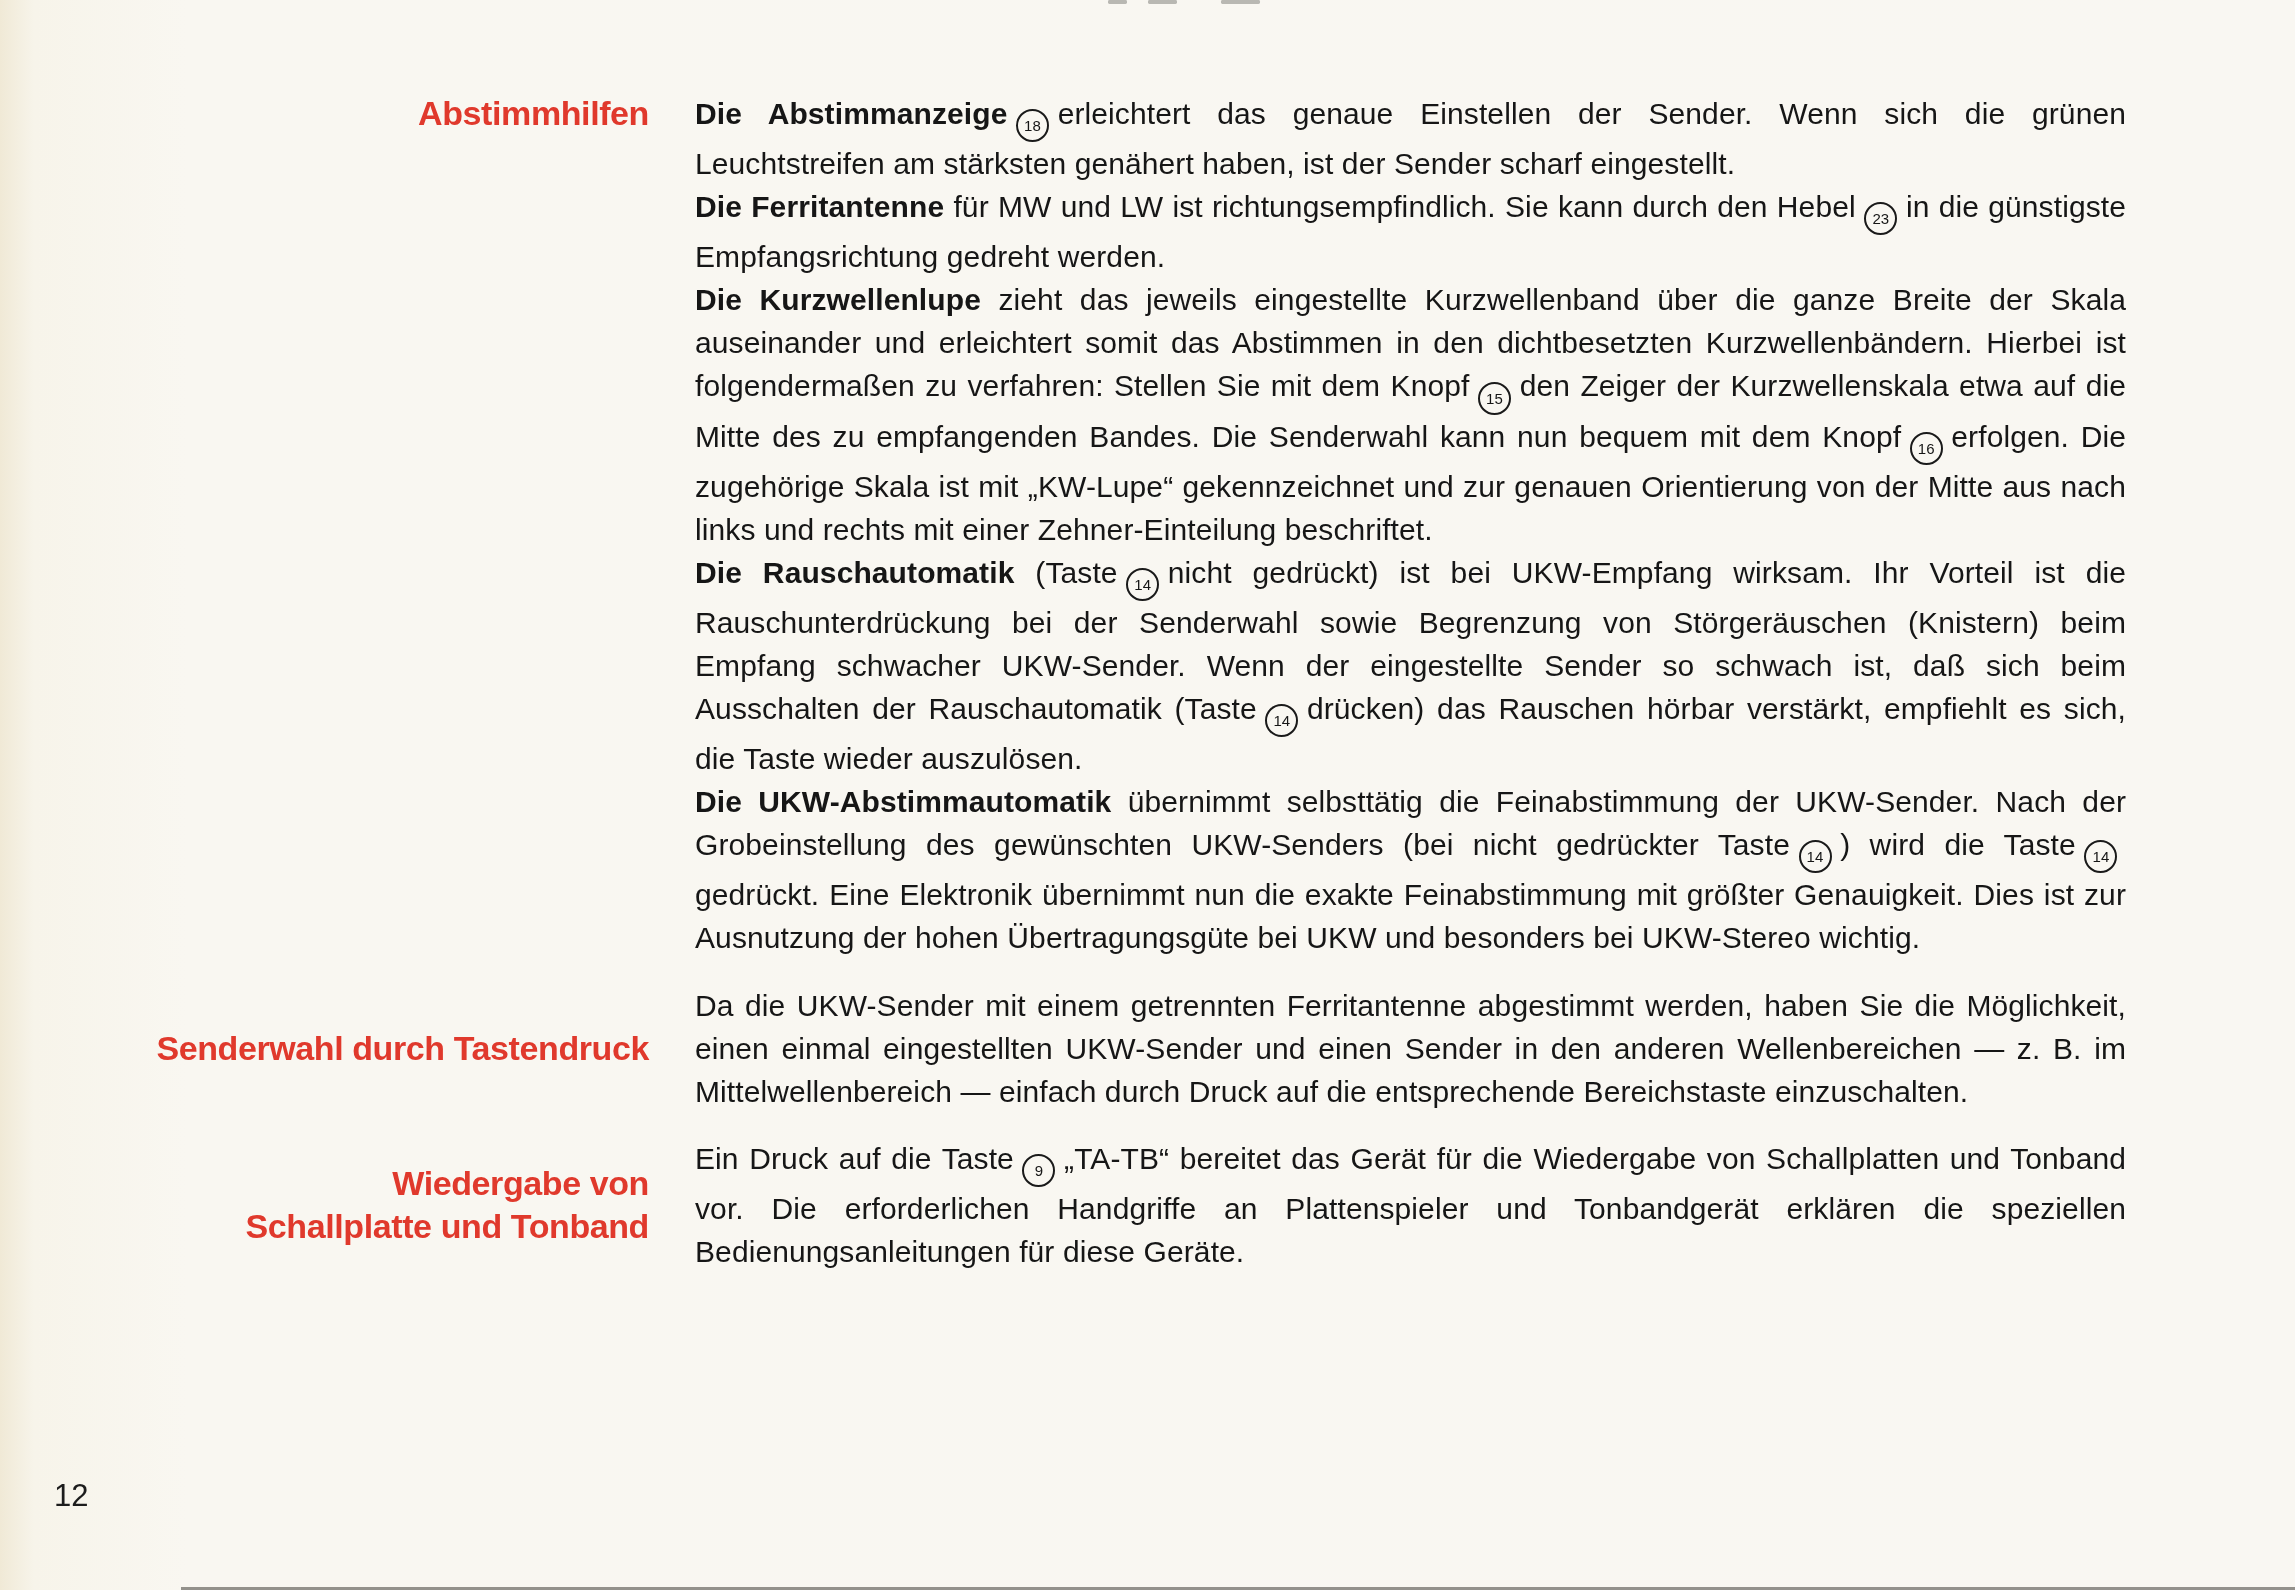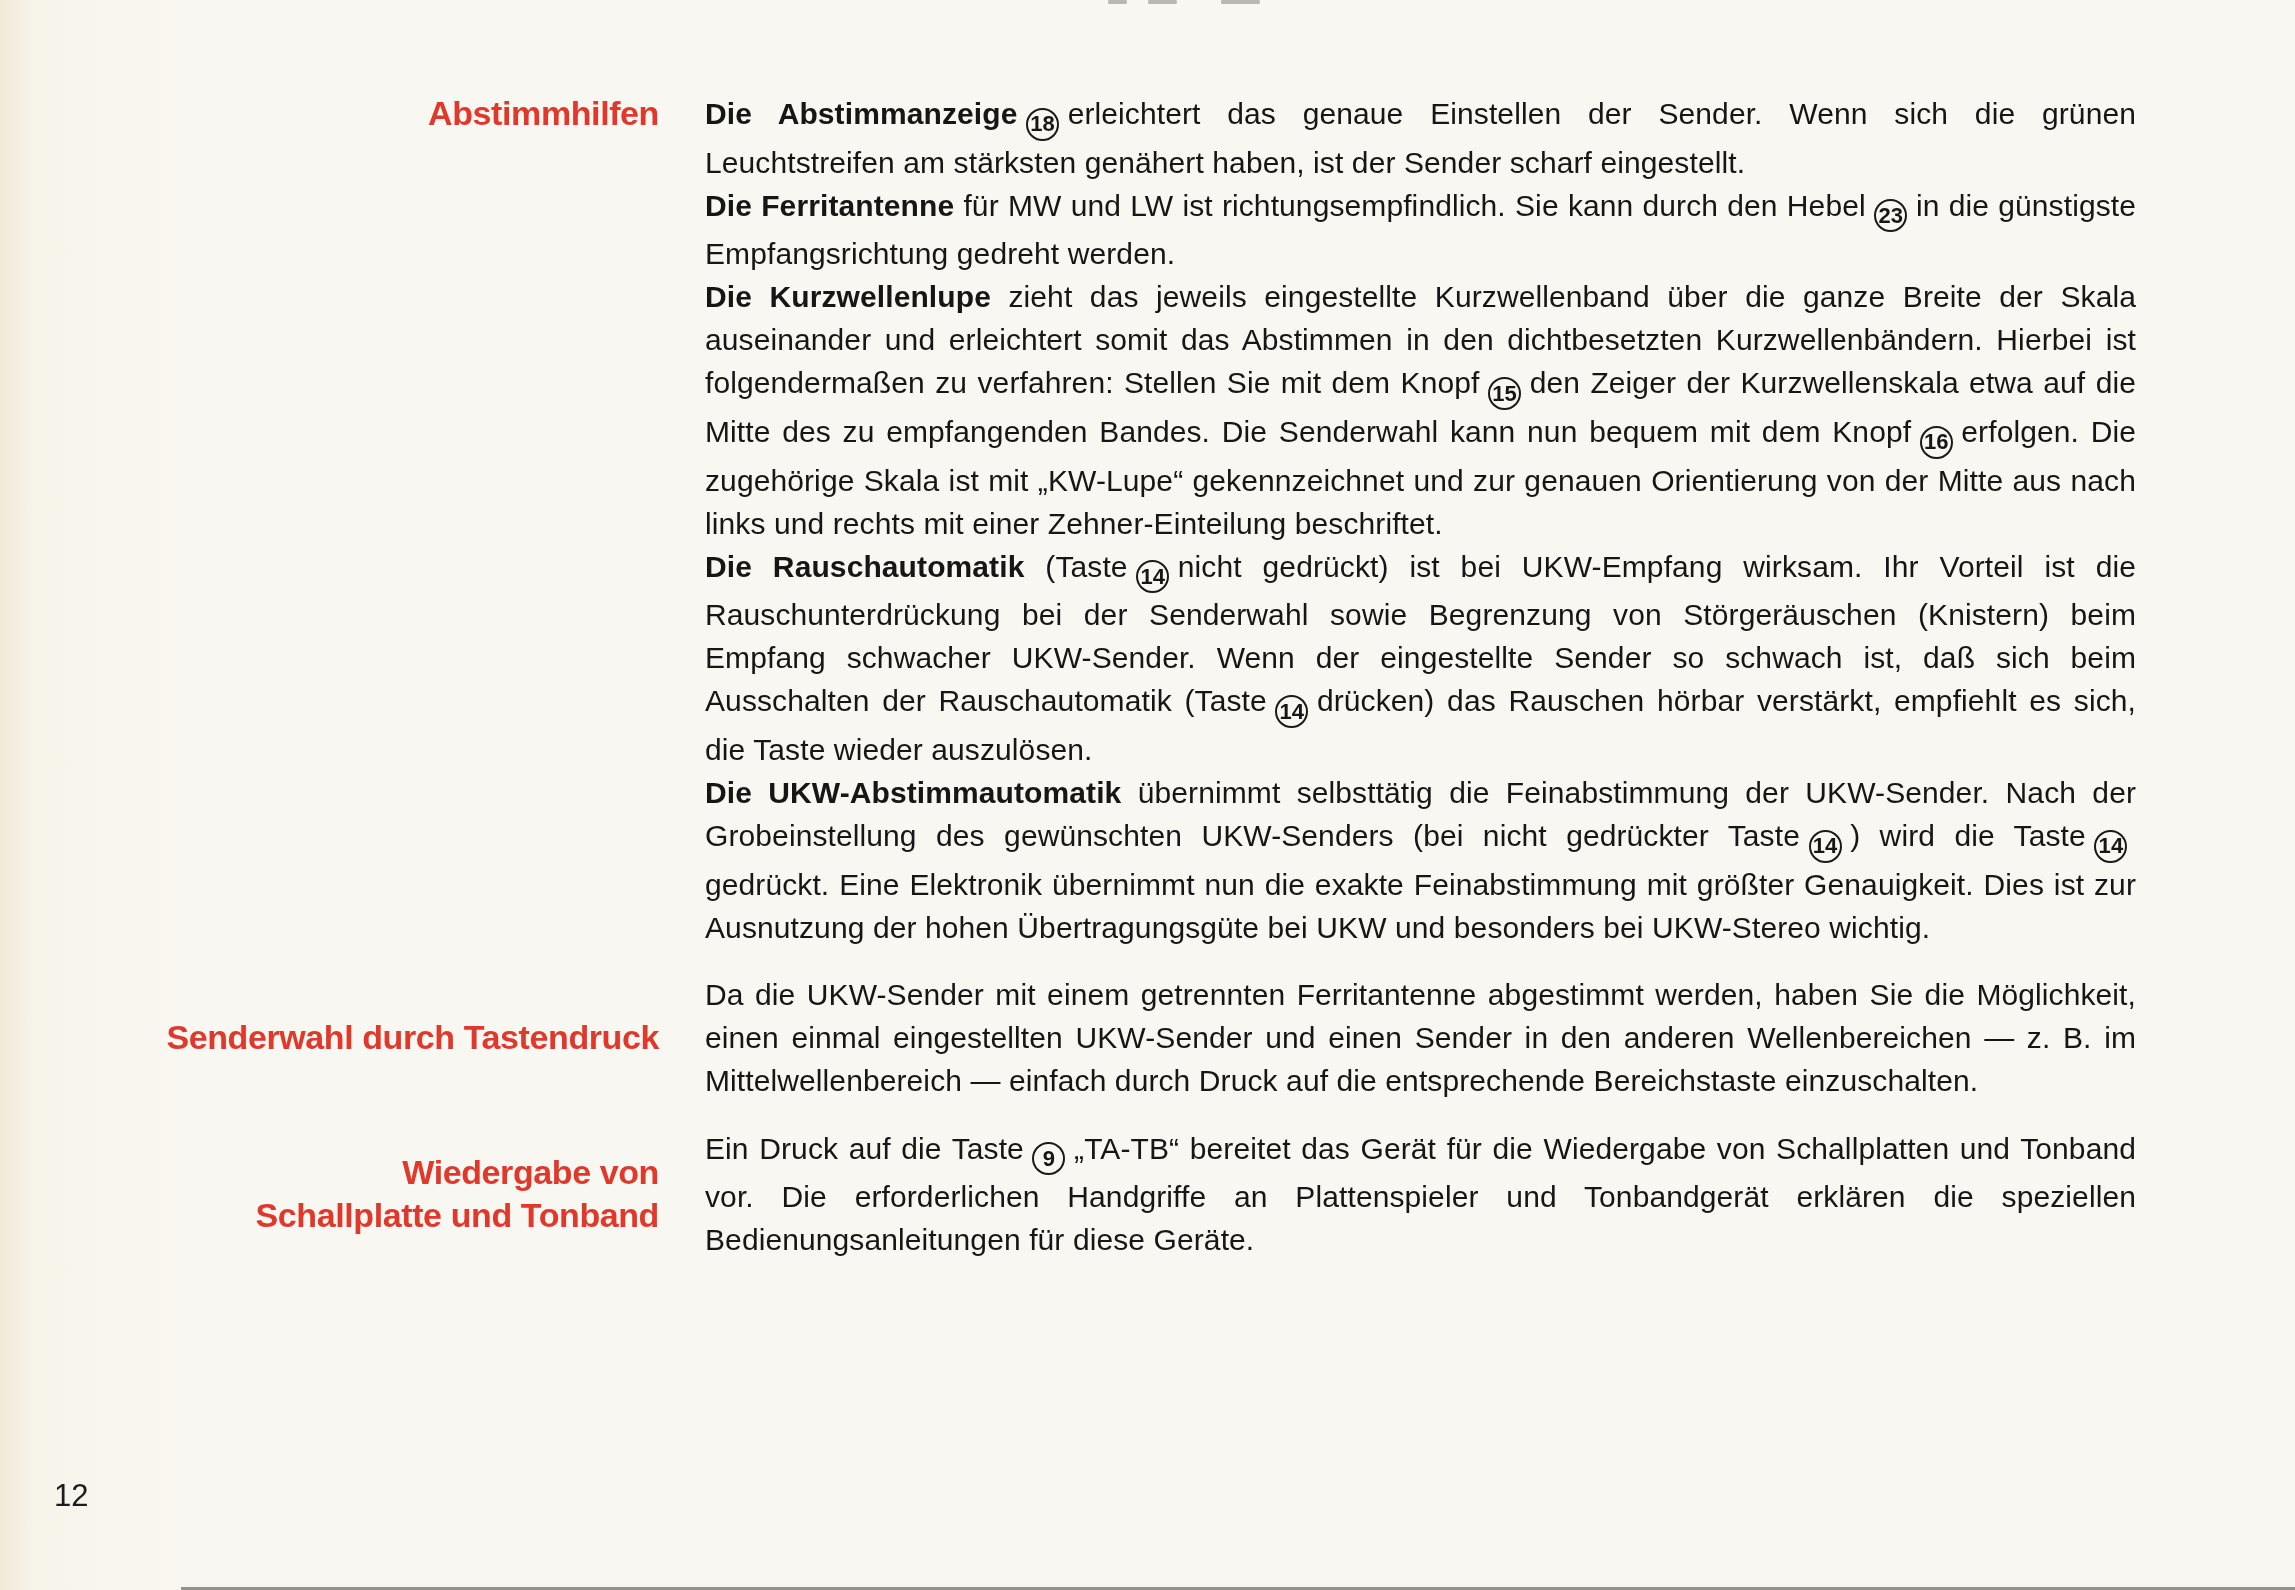--- a/index.html
+++ b/index.html
@@ -20,21 +20,21 @@
   .speck { position: absolute; background: #6b6b66; opacity: .45; border-radius: 1.4px; }
   .speck.s1 { left: 1108px; top: 0; width: 18.7px; height: 4.3px; }
   .speck.s2 { left: 1148px; top: 0; width: 29px; height: 3.6px; }
   .speck.s3 { left: 1221px; top: 0; width: 39px; height: 3.6px; }
   
   .bottom-bar {
     position: absolute; left: 181px; right: 0; bottom: 0; height: 4.3px;
     background: #4f4d48; opacity: .6;
   }
   .content {
-    position: absolute; left: 12px; top: 92px;
+    position: absolute; left: 2px; top: 92px;
     width: 2124px; 
   }
   section.row { display: flex; align-items: flex-start; }
   section.row + section.row { margin-top: 24.4px; align-items: center; }
   h2.heading {
     flex: 0 0 647px;
     margin: 0; padding: 0;
     text-align: right;
     color: var(--red, #e0392c);
     font-size: 34px;
@@ -53,26 +53,26 @@
     text-align: justify;
     letter-spacing: 0.1px;
   }
   .body p b { font-weight: 700; }
   .circ {
     display: inline-flex;
     align-items: center; justify-content: center;
     width: 33px; height: 33px;
     border: 2.2px solid #1a1a1a;
     border-radius: 50%;
-    font-size: 22px;
+    font-size: 15px;
     line-height: 1;
     vertical-align: -7.2px;
     margin: 0 8.6px;
     box-sizing: border-box;
-    font-weight: 700;
+    font-weight: 400;
   }
   .page-number {
     position: absolute;
     left: 54px; top: 1474px;
     font-size: 31px;
     line-height: 43px;
     color: #1c1c1c;
   }
 </style>
 </head>

